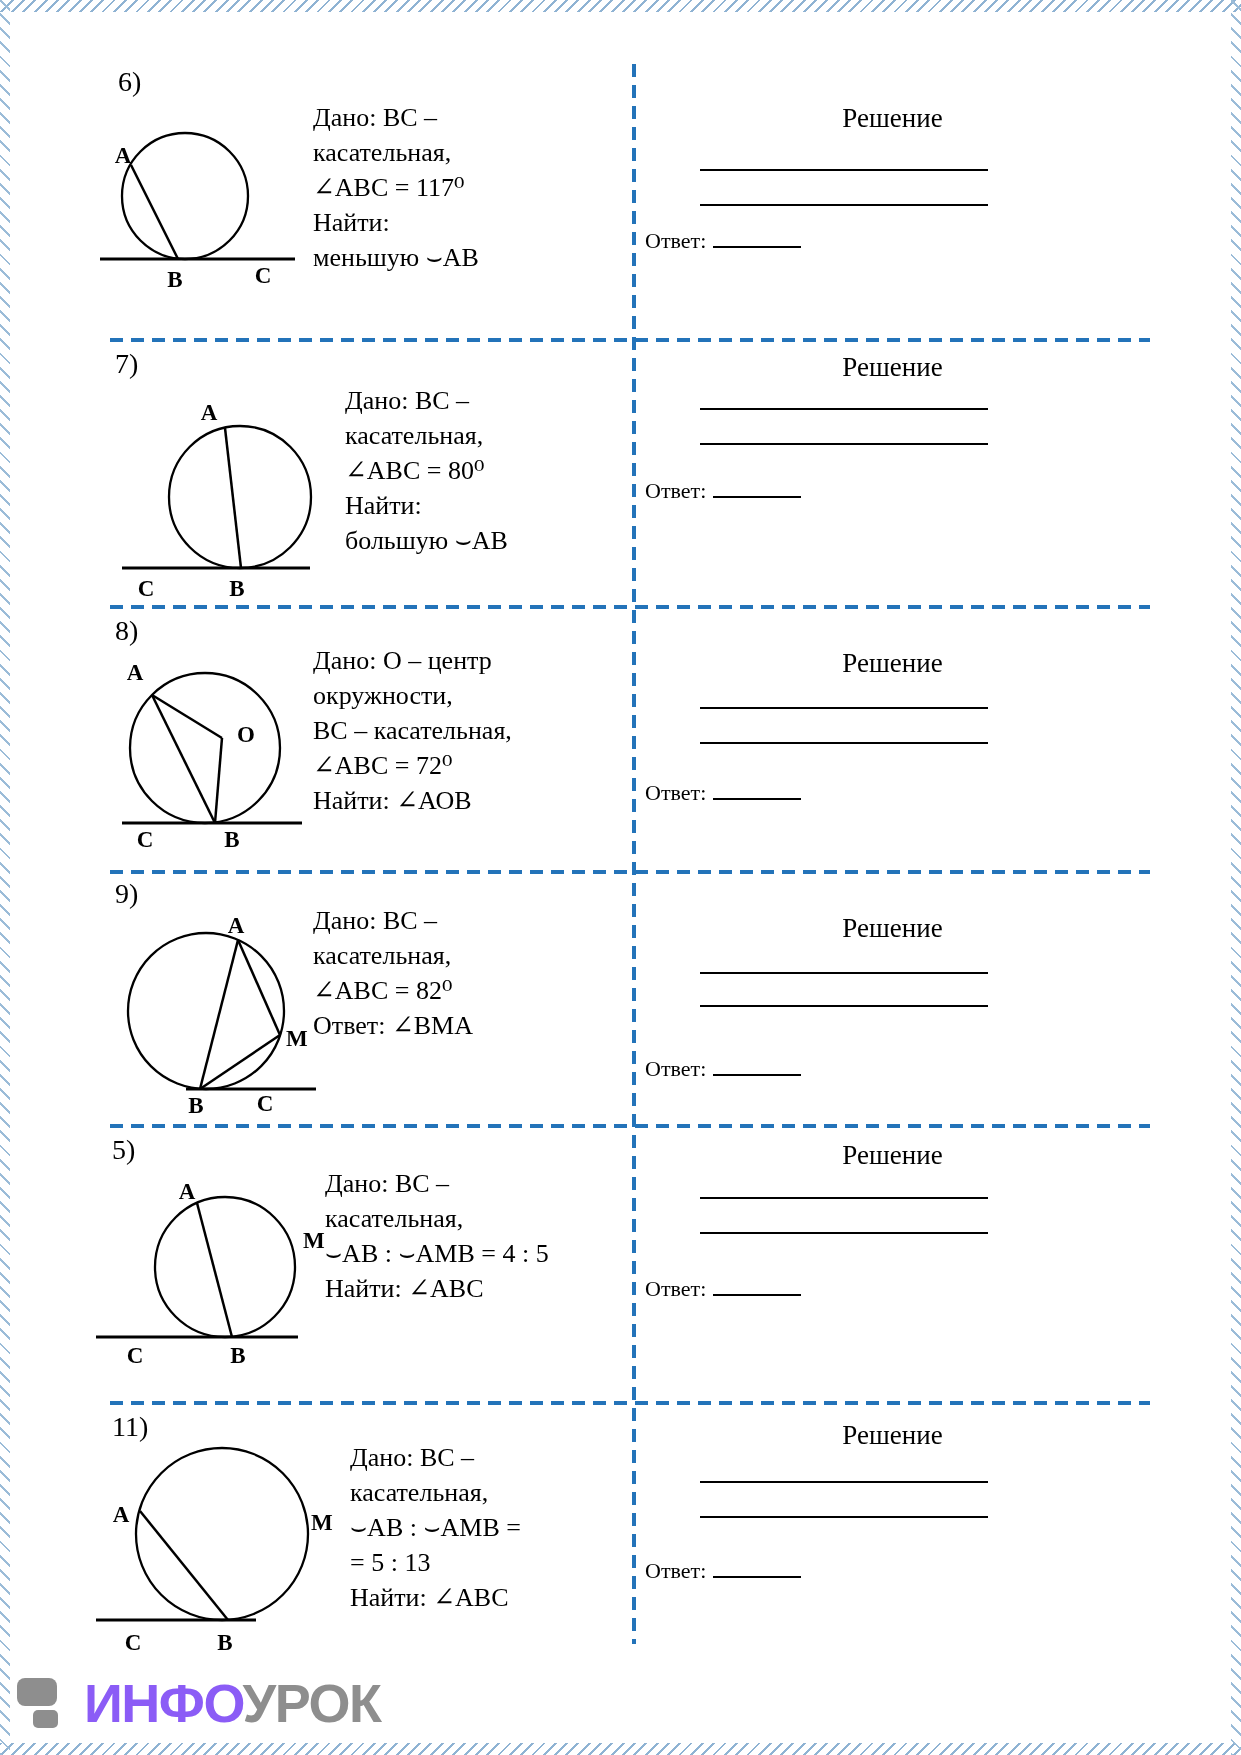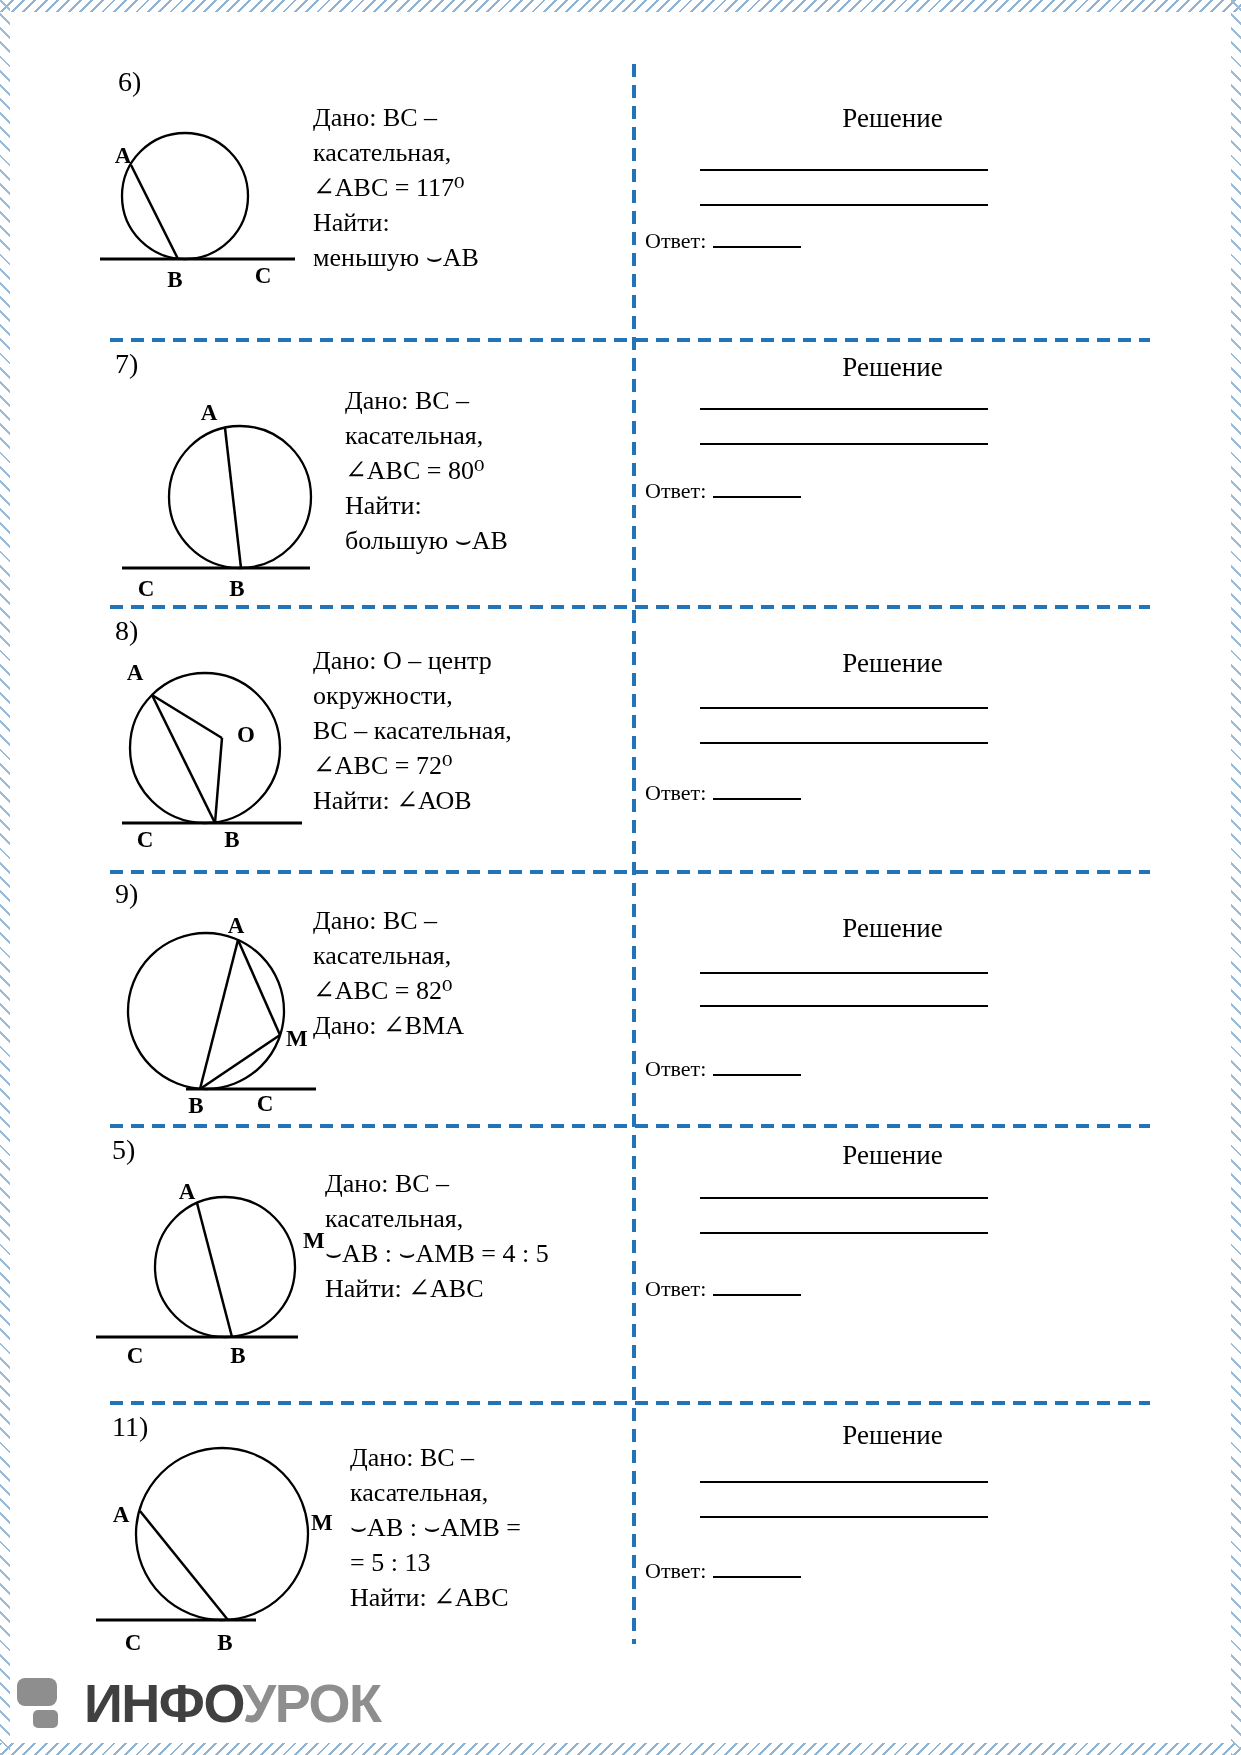--- a/index.html
+++ b/index.html
@@ -33,21 +33,21 @@
   .diagram circle{fill:none;stroke:#000;stroke-width:2.3;}
   .diagram line{stroke:#000;stroke-width:2.5;}
   .diagram line.tan{stroke-width:3;}
   
   .logo{position:absolute;left:16px;top:1674px;height:58px;}
   .logo-icon{position:absolute;left:0;top:0;width:58px;height:58px;}
   .logo-icon .b1{position:absolute;left:1px;top:4px;width:40px;height:28px;border-radius:8px;background:#8e8e8e;}
   .logo-icon .b2{position:absolute;left:17px;top:36px;width:25px;height:18px;border-radius:5px;background:#8e8e8e;}
   .logo-text{position:absolute;left:68px;top:0;font-family:"Liberation Sans","DejaVu Sans",sans-serif;
     font-weight:700;font-size:54px;letter-spacing:-1.5px;line-height:58px;}
-  .logo-green{color:#404040;}
+  .logo-green{color:#8b5cf6;}
   .logo-gray{color:#8e8e8e;}
 </style>
 </head>
 <body>
 
 <div class="page">
   <div class="edge top"></div>
   <div class="edge bottom"></div>
   <div class="edge left"></div>
   <div class="edge right"></div>
@@ -147,21 +147,21 @@
       <line class="tan" x1="76" y1="184" x2="206" y2="184"></line>
       <text x="126" y="28" text-anchor="middle">А</text>
       <text x="176" y="141">М</text>
       <text x="86" y="208" text-anchor="middle">В</text>
       <text x="155" y="206" text-anchor="middle">С</text>
     </svg>
     <div class="given" style="left:313px;top:33px">
       <div>Дано: ВС –</div>
       <div>касательная,</div>
       <div>∠АВС = 82⁰</div>
-      <div>Дано: ∠ВМА</div>
+      <div>Ответ: ∠ВМА</div>
     </div>
     <div class="sol-title" style="top:43px">Решение</div>
     <div class="sol-line" style="top:102px"></div>
     <div class="sol-line" style="top:135px"></div>
     <div class="answer" style="top:184px">
       <span>Ответ:</span><span class="ans-blank"></span>
     </div>
   </section>
 
   <section style="top:1124px;height:277px">

